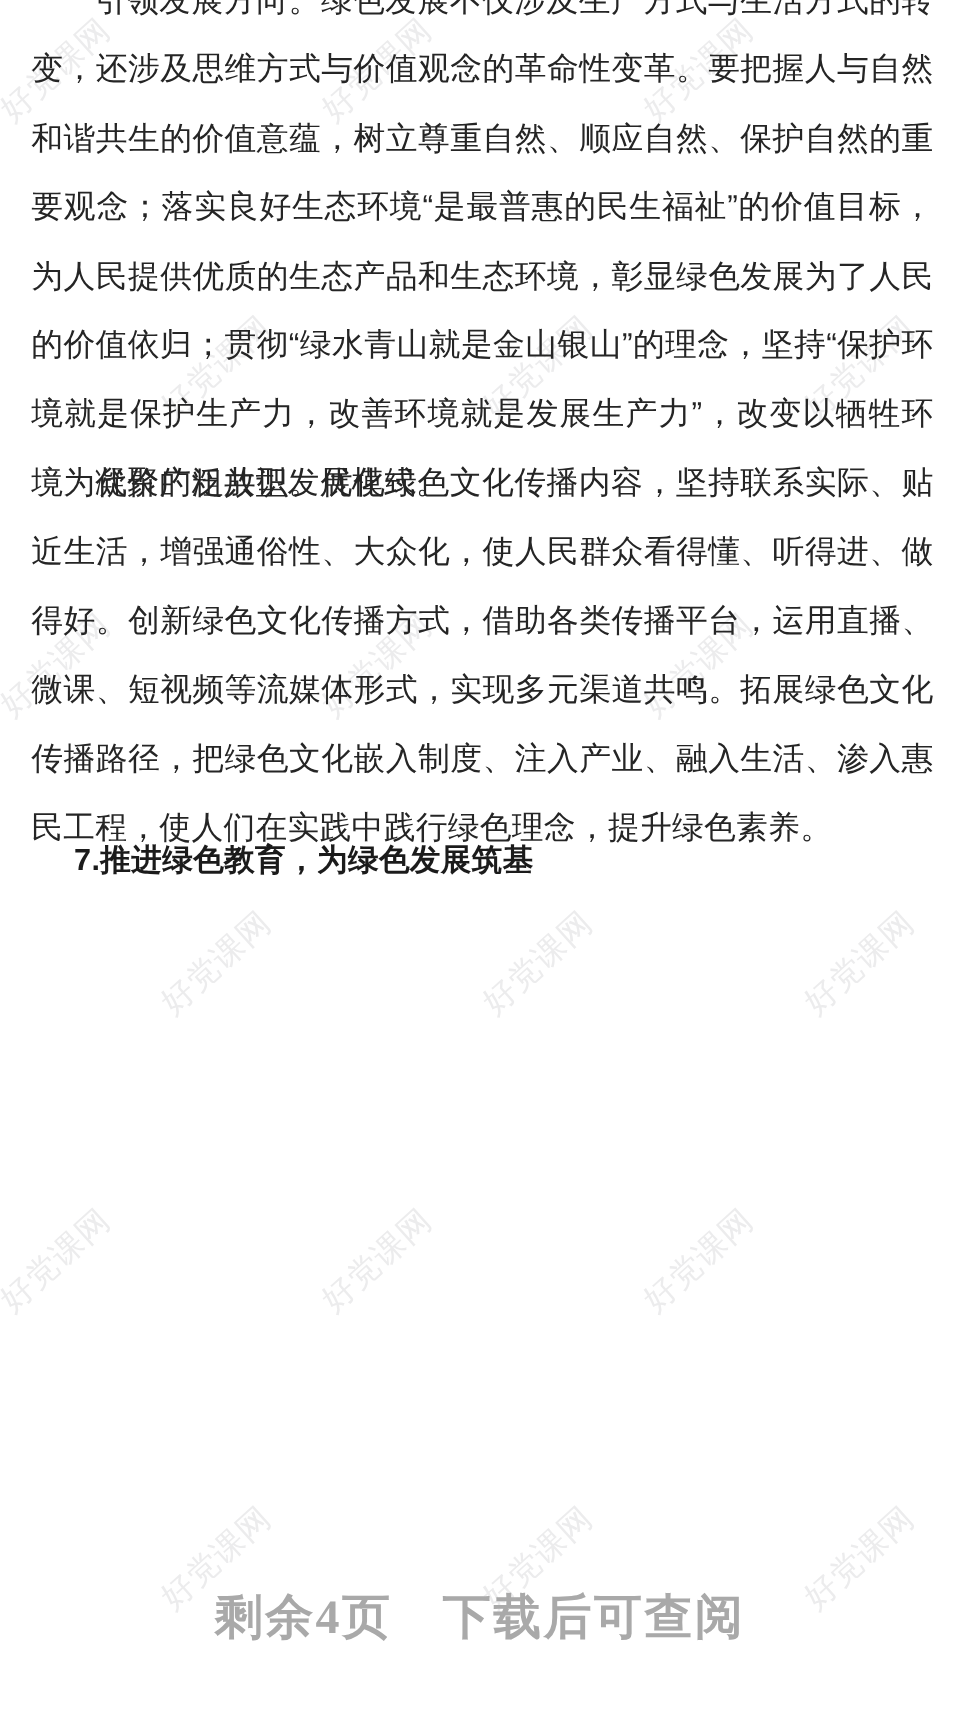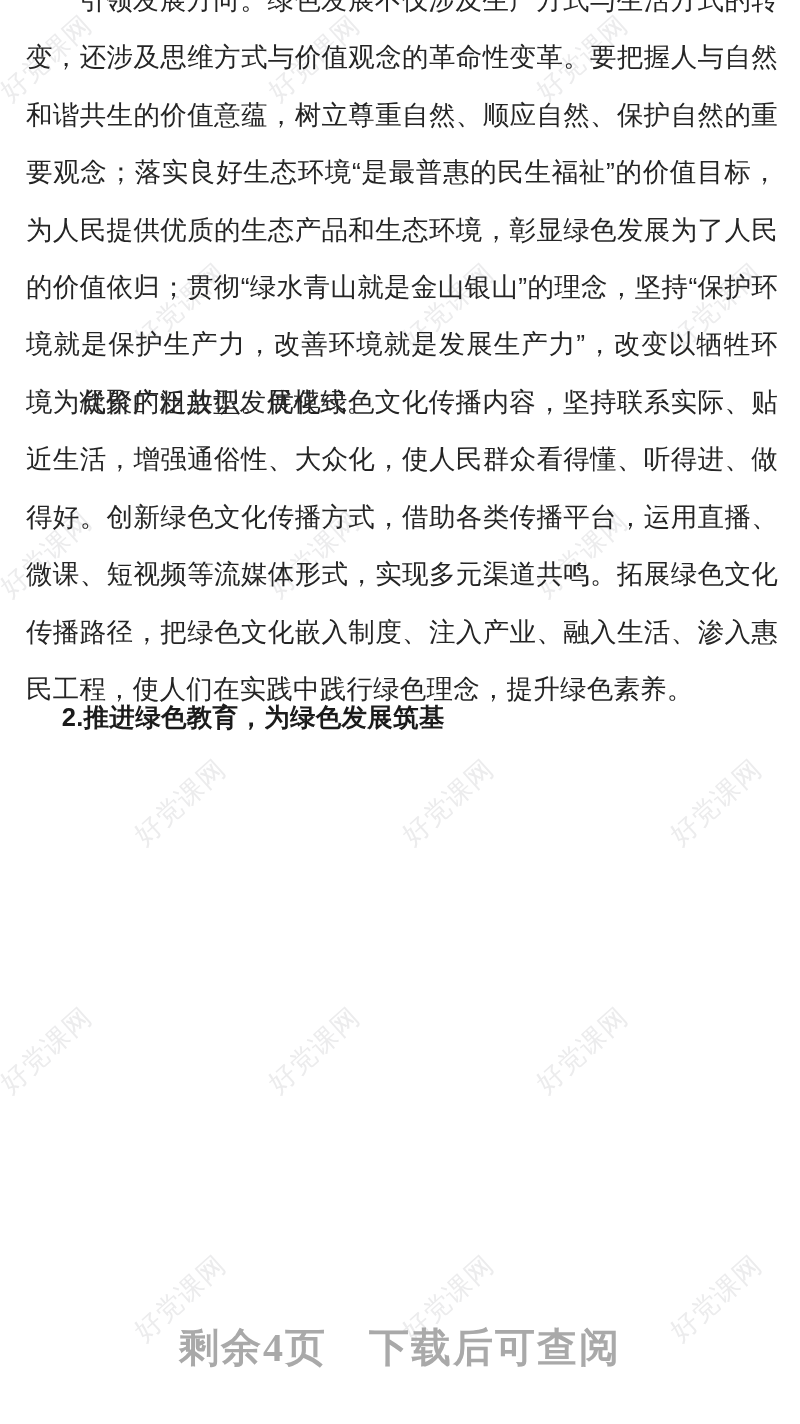--- a/index.html
+++ b/index.html
@@ -140,21 +140,21 @@
       <span class="watermark" style="left: 392px; top: 1280px; transform: rotate(-42deg);">好党课网</span>
       <span class="watermark" style="left: 660px; top: 1280px; transform: rotate(-42deg);">好党课网</span>
     </div>
 
   <div class="content">
 
     <p class="para indent clipped-top" id="para-1">引领发展方向。绿色发展不仅涉及生产方式与生活方式的转变，还涉及思维方式与价值观念的革命性变革。要把握人与自然和谐共生的价值意蕴，树立尊重自然、顺应自然、保护自然的重要观念；落实良好生态环境“是最普惠的民生福祉”的价值目标，为人民提供优质的生态产品和生态环境，彰显绿色发展为了人民的价值依归；贯彻“绿水青山就是金山银山”的理念，坚持“保护环境就是保护生产力，改善环境就是发展生产力”，改变以牺牲环境为代价的粗放型发展模式。</p>
 
     <p class="para indent" id="para-2">凝聚广泛共识。优化绿色文化传播内容，坚持联系实际、贴近生活，增强通俗性、大众化，使人民群众看得懂、听得进、做得好。创新绿色文化传播方式，借助各类传播平台，运用直播、微课、短视频等流媒体形式，实现多元渠道共鸣。拓展绿色文化传播路径，把绿色文化嵌入制度、注入产业、融入生活、渗入惠民工程，使人们在实践中践行绿色理念，提升绿色素养。</p>
 
-    <h3 class="heading" id="heading-1">2.推进绿色教育，为绿色发展筑基</h3>
+    <h3 class="heading" id="heading-1">7.推进绿色教育，为绿色发展筑基</h3>
 
 
 
   </div>
 
   <div class="footer">剩余4页　下载后可查阅</div>
 
 </div>
 
 </body></html>

